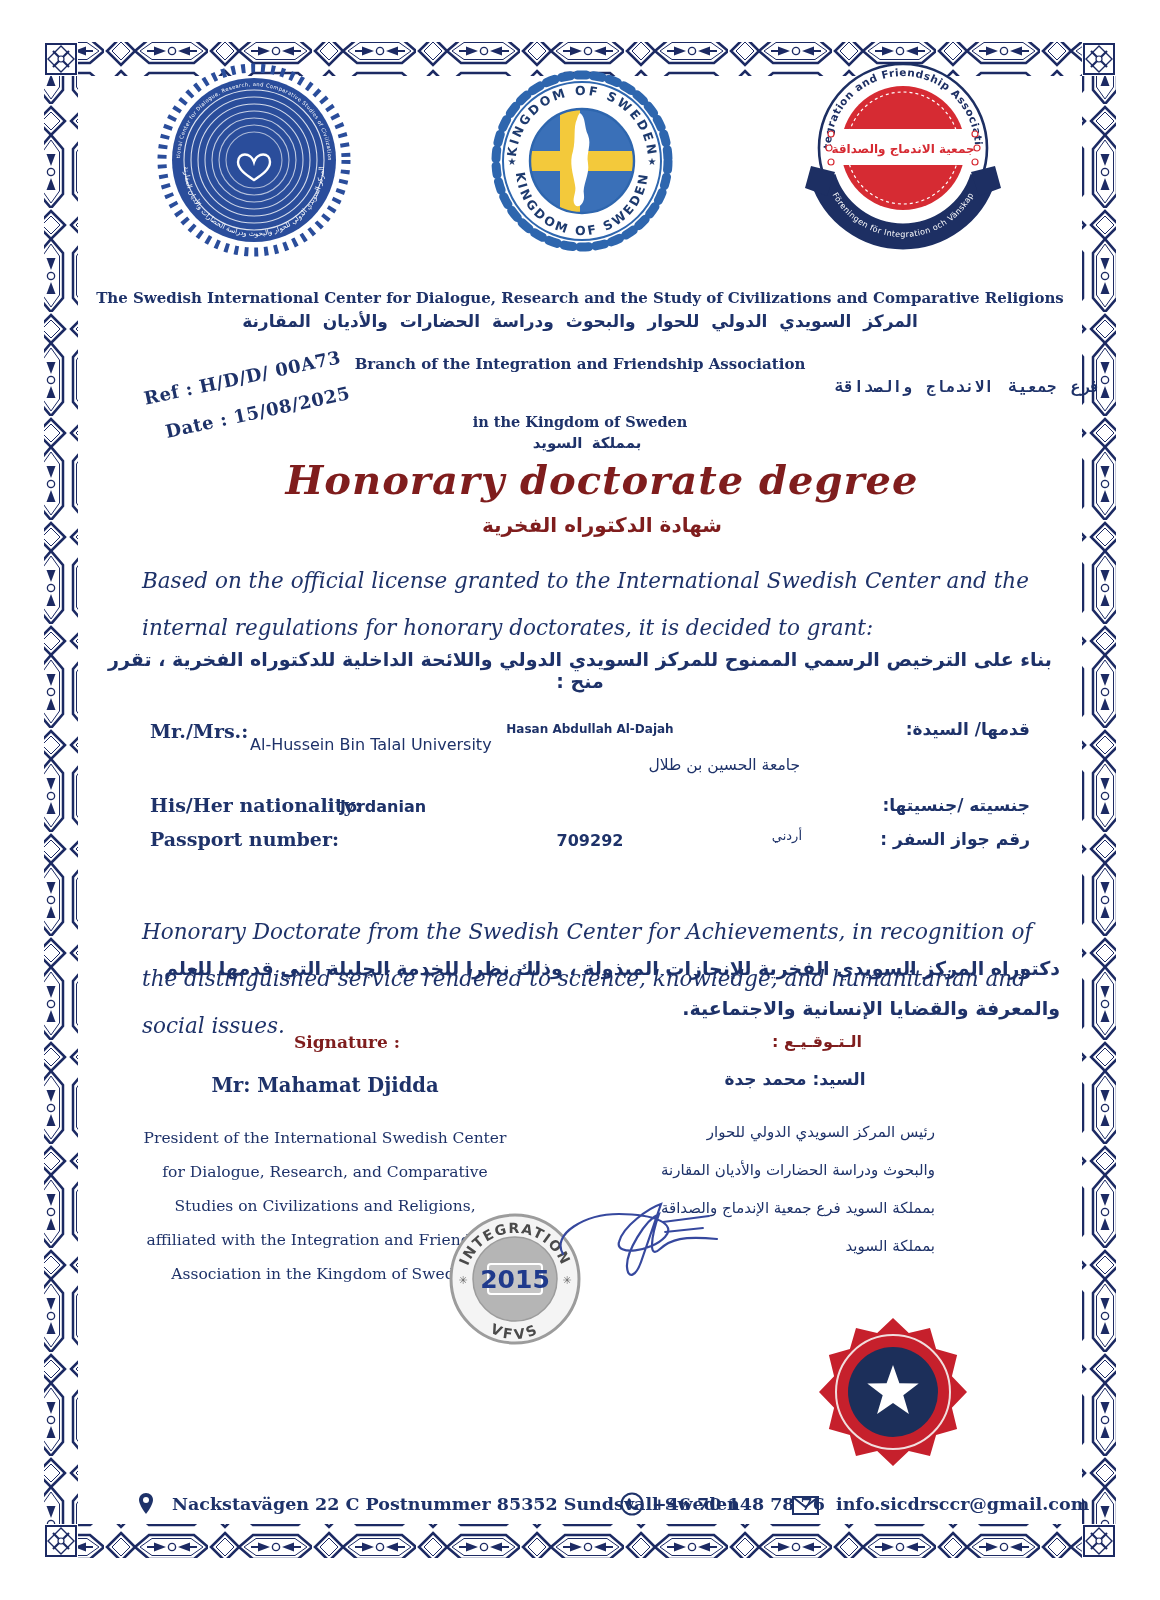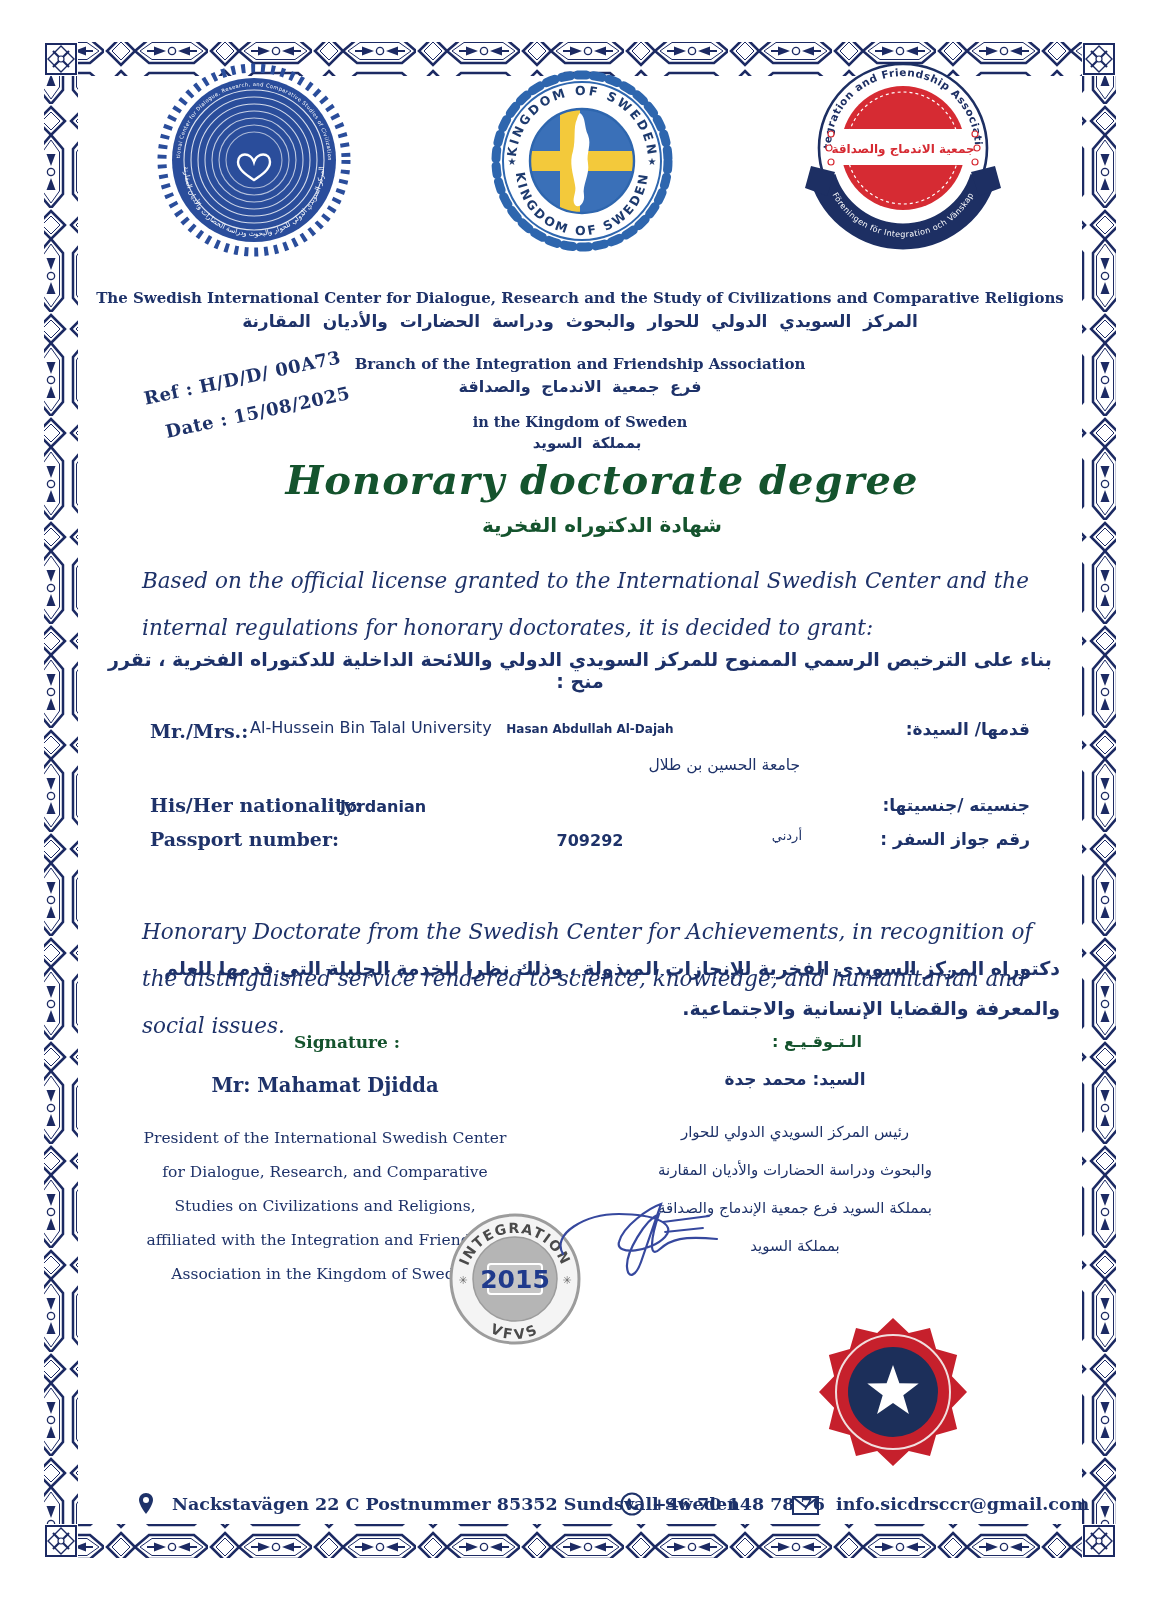--- a/index.html
+++ b/index.html
@@ -1,27 +1,27 @@
 <!DOCTYPE html>
 <html><head>
 <meta charset="utf-8">
 <style>
   html,body{margin:0;padding:0;background:#ffffff;}
   .page{position:relative;width:1160px;height:1600px;margin:0 auto;background:#ffffff;
         font-family:"DejaVu Serif",serif;color:#1e3269;overflow:hidden;}
   .abs{position:absolute;}
   .ctr{text-align:center;}
-  .red{color:#14532d;padding-left:44px;}
+  .red{color:#7f1d1d;padding-left:44px;}
   .sans{font-family:"DejaVu Sans",sans-serif;}
 
   
   .org-en{left:50px;right:50px;top:289px;font-size:15px;font-weight:bold;text-align:center;white-space:nowrap;}
   .org-ar{left:60px;right:60px;top:311px;font-size:17px;font-weight:bold;text-align:center;word-spacing:6px;}
   .branch-en{left:60px;right:60px;top:355px;font-size:15px;font-weight:bold;text-align:center;}
-  .branch-ar{left:60px;right:60px;top:377px;font-size:16px;font-weight:bold;text-align:center;word-spacing:5px;}
+  .branch-ar{left:60px;right:60px;top:377px;font-size:16px;font-weight:bold;text-align:right;word-spacing:5px;font-family:Liberation Mono, monospace;}
   .kingdom-en{left:60px;right:60px;top:413px;font-size:14.5px;font-weight:bold;text-align:center;}
   .kingdom-ar{left:60px;right:46px;top:434px;font-size:15px;font-weight:bold;text-align:center;word-spacing:4px;}
 
   .refblock{left:142px;top:388px;width:250px;transform:rotate(-12deg);transform-origin:left top;
             font-size:18px;font-weight:bold;letter-spacing:.5px;}
   .refblock .line2{margin-top:16px;margin-left:14px;}
 
   .title-en{left:0;right:0;top:456px;font-size:40px;font-style:italic;font-weight:bold;
             text-align:center;letter-spacing:1px;}
   .title-ar{left:0;right:0;top:513px;font-size:20px;font-weight:bold;text-align:center;}
@@ -36,21 +36,21 @@
   .recog-en{left:142px;width:905px;top:908px;font-size:21.5px;font-style:italic;line-height:47px;}
   .recog-ar{left:100px;right:100px;top:948px;font-size:19px;font-weight:bold;text-align:right;line-height:40px;}
 
   .sig-en{left:140px;width:370px;top:1032px;text-align:center;}
   .sig-en .lbl{font-size:17px;font-weight:bold;}
   .sig-en .nm{margin-top:22px;font-size:19.5px;font-weight:bold;}
   .sig-en .ttl{margin-top:24px;font-size:15.5px;line-height:34px;}
   .sig-ar{left:655px;width:280px;top:1032px;text-align:center;font-family:"DejaVu Sans",sans-serif;}
   .sig-ar .lbl{font-size:16px;font-weight:bold;letter-spacing:2px;}
   .sig-ar .nm{margin-top:18px;font-size:17px;font-weight:bold;}
-  .sig-ar .ttl{margin-top:24px;font-size:15px;line-height:38px;}
+  .sig-ar .ttl{margin-top:24px;font-size:15px;line-height:38px;text-align:right;}
 
   .footer-item{font-size:17.5px;font-weight:bold;white-space:nowrap;}
 </style>
 </head>
 <body>
 
 <div class="page">
 
   <svg class="abs" style="left:0;top:0;" width="1160" height="1600" aria-hidden="true">
     <defs>
@@ -193,21 +193,21 @@
   <div class="abs title-en red">Honorary doctorate degree</div>
   <div class="abs title-ar red sans" dir="rtl">شهادة الدكتوراه الفخرية</div>
 
   <div class="abs grant-en">Based on the official license granted to the International Swedish Center and the internal regulations for honorary doctorates, it is decided to grant:</div>
   <div class="abs grant-ar sans" dir="rtl">بناء على الترخيص الرسمي الممنوح للمركز السويدي الدولي واللائحة الداخلية للدكتوراه الفخرية ، تقرر منح :</div>
 
   <div class="abs f-label-en" style="left:150px;top:720px;">Mr./Mrs.:</div>
   <div class="abs f-val ctr" style="left:430px;top:722px;width:320px;">Hasan Abdullah Al-Dajah</div>
   <div class="abs f-label-ar" style="right:130px;top:719px;" dir="rtl">قدمها/ السيدة:</div>
 
-  <div class="abs sans" style="left:250px;top:718px;font-size:16px;">Al-Hussein Bin Talal University</div>
+  <div class="abs sans" style="left:250px;top:735px;font-size:16px;">Al-Hussein Bin Talal University</div>
   <div class="abs sans" style="right:360px;top:756px;font-size:15.5px;" dir="rtl">جامعة الحسين بن طلال</div>
 
   <div class="abs f-label-en" style="left:150px;top:794px;">His/Her nationality:</div>
   <div class="abs f-val" style="left:340px;top:797px;font-size:16px;">Jordanian</div>
   <div class="abs sans" style="right:358px;top:828px;font-size:13px;" dir="rtl">أردني</div>
   <div class="abs f-label-ar" style="right:130px;top:795px;" dir="rtl">جنسيته /جنسيتها:</div>
 
   <div class="abs f-label-en" style="left:150px;top:828px;">Passport number:</div>
   <div class="abs f-val ctr" style="left:430px;top:831px;width:320px;font-size:16px;">709292</div>
   <div class="abs f-label-ar" style="right:130px;top:829px;" dir="rtl">رقم جواز السفر :</div>

